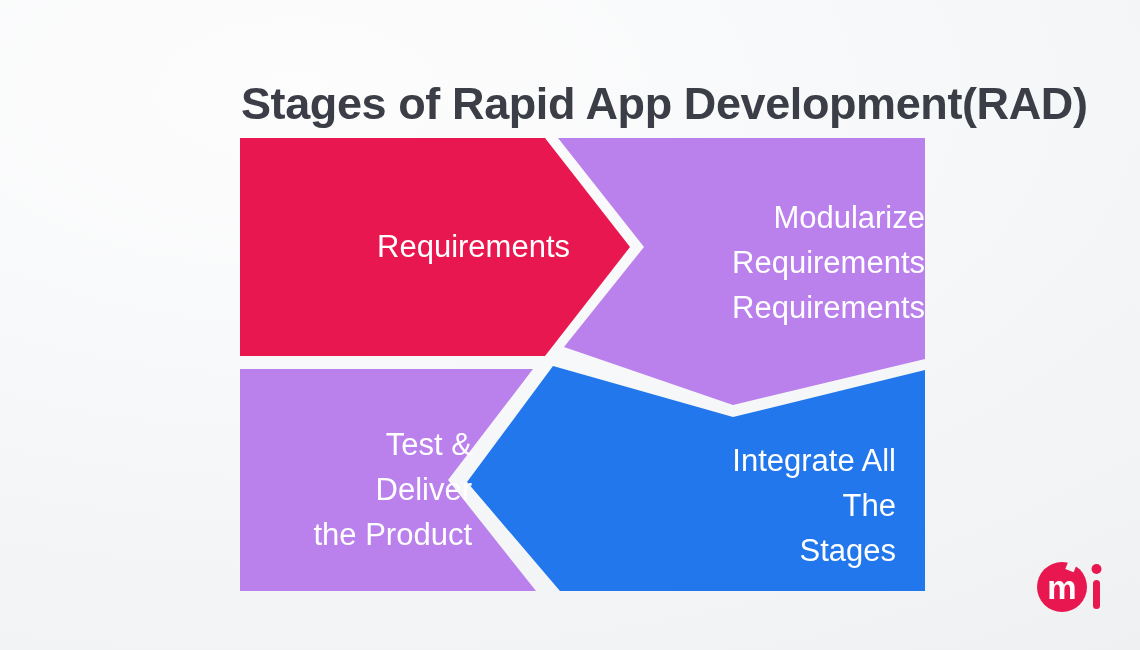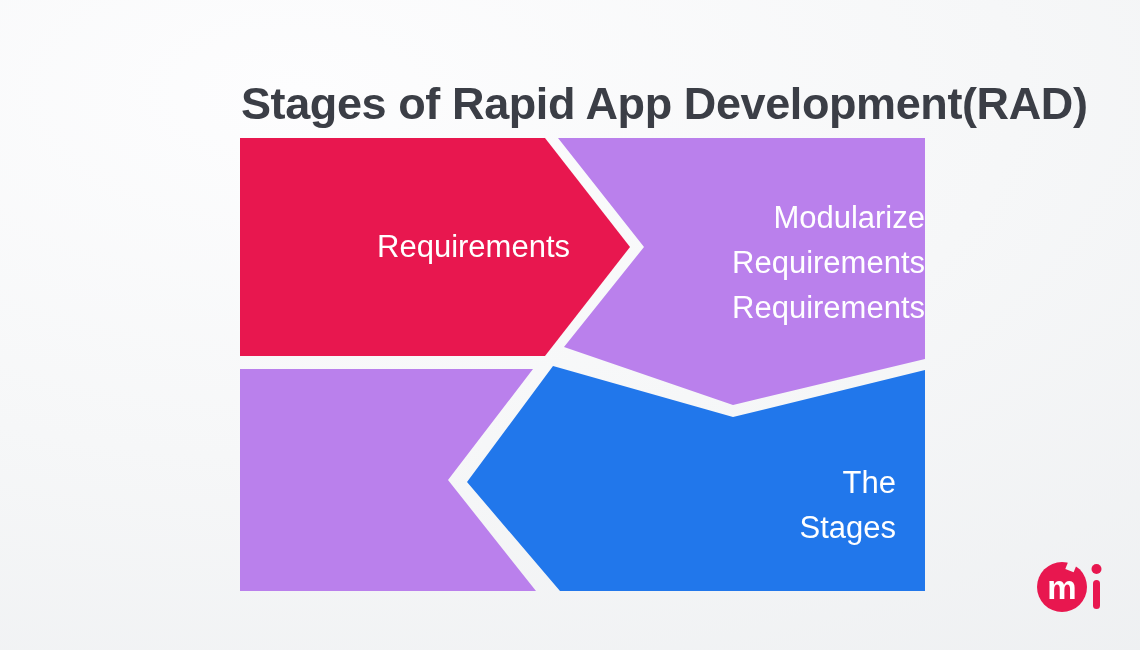--- a/index.html
+++ b/index.html
@@ -53,24 +53,30 @@
       <div>Requirements</div>
     </div>
 
     <div class="stage-text t-mod">
       <div>Modularize</div>
       <div>Requirements</div>
       <div>Requirements</div>
     </div>
 
     <div class="stage-text t-int">
+      <div>Integrate All</div>
       <div>The</div>
       <div>Stages</div>
     </div>
 
+    <div class="stage-text t-test">
+      <div>Test &amp;</div>
+      <div>Deliver</div>
+      <div>the Product</div>
+    </div>
   </div>
 
   <div class="brand-logo">
     <svg width="72" height="54" viewBox="0 0 72 54">
       <circle cx="25" cy="27" r="25" fill="#e8174f"></circle>
       <rect x="31" y="-5" width="9" height="16" fill="#f2f3f4" transform="rotate(22 35 3)"></rect>
       <text x="25" y="39" text-anchor="middle" font-size="33" font-weight="bold" fill="#ffffff" font-family="Liberation Sans, sans-serif">m</text>
       <rect x="56" y="20" width="7" height="29" rx="3.5" fill="#e8174f"></rect>
       <circle cx="59.5" cy="9" r="5" fill="#e8174f"></circle>
     </svg>

